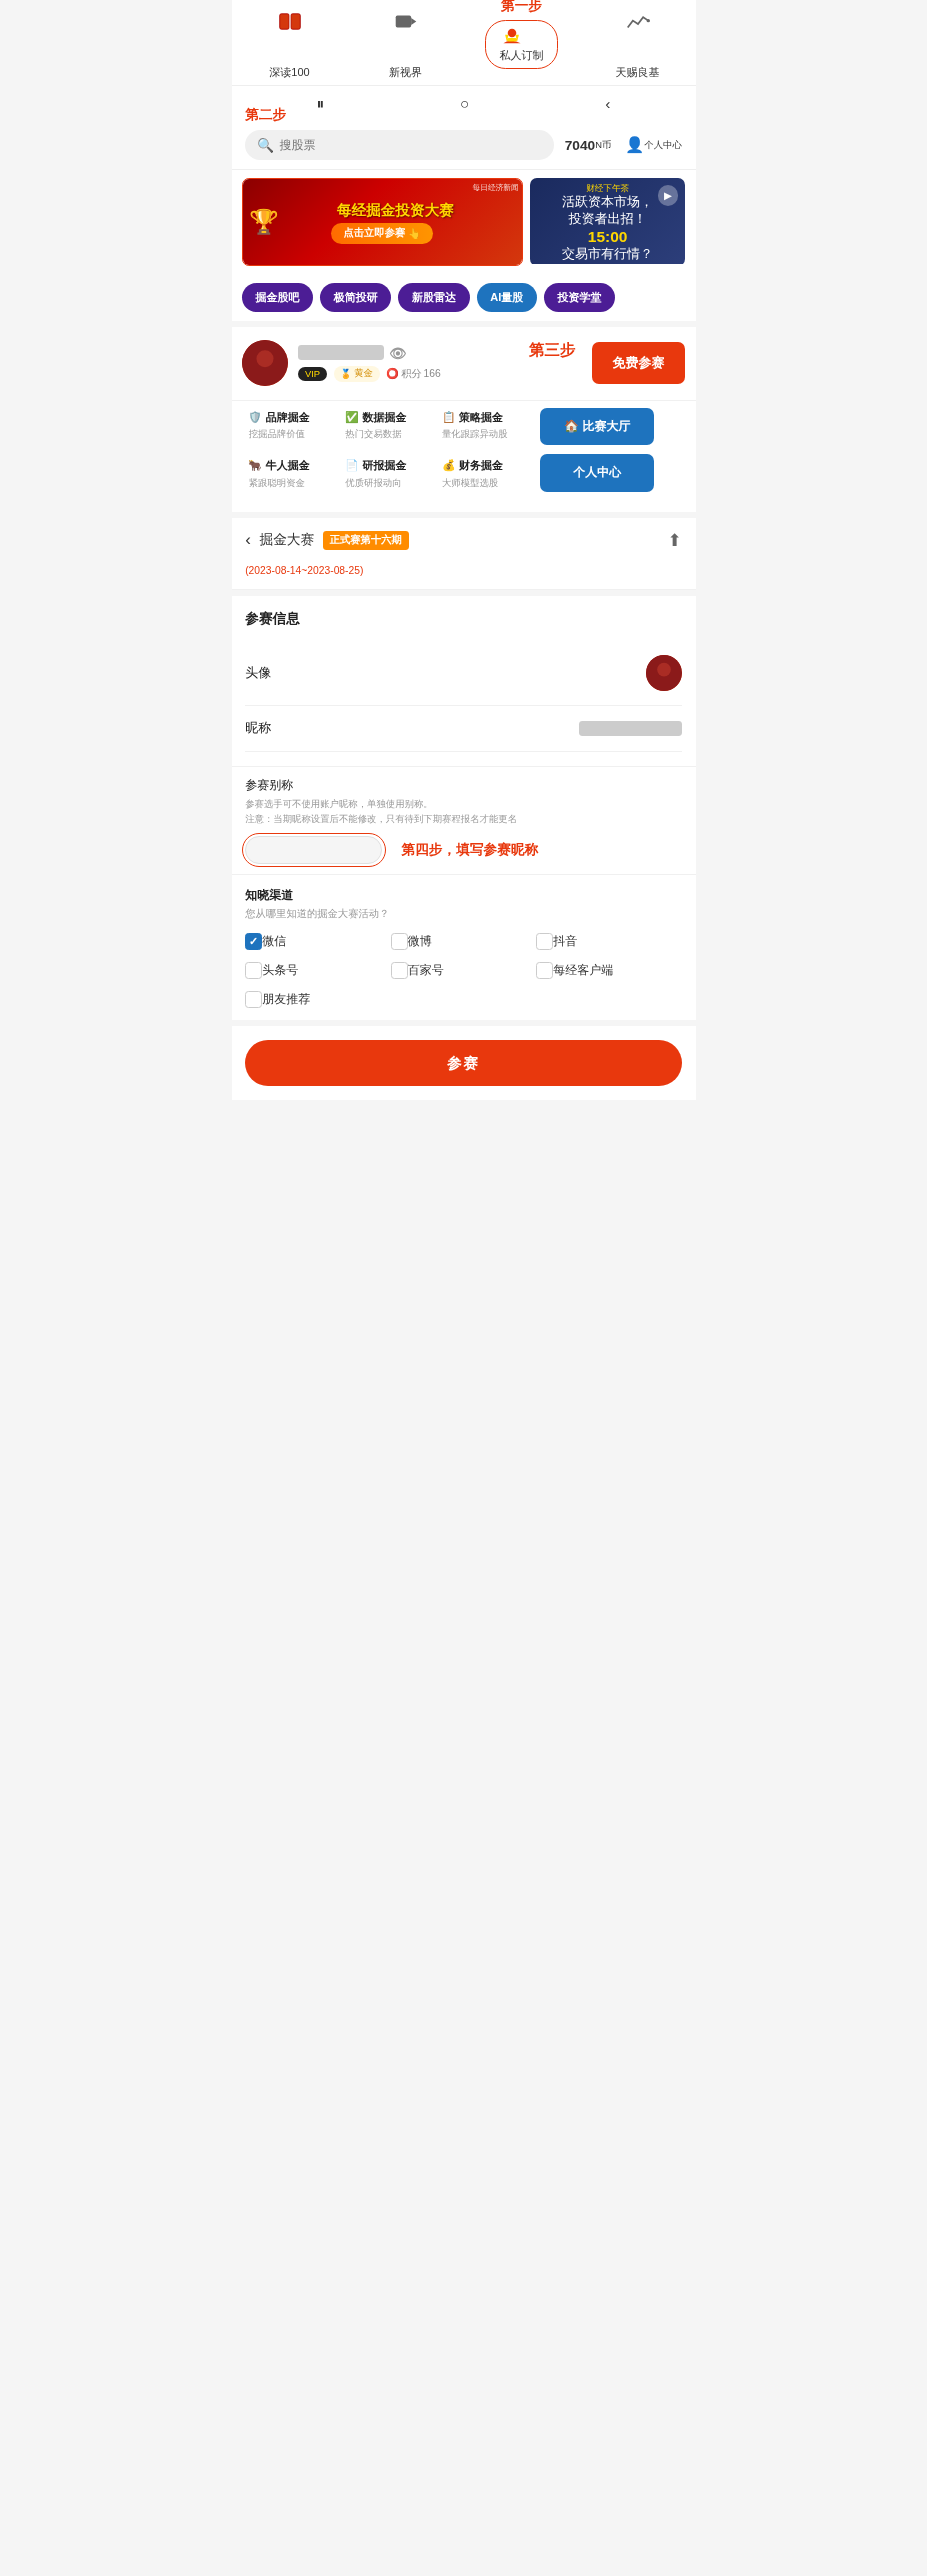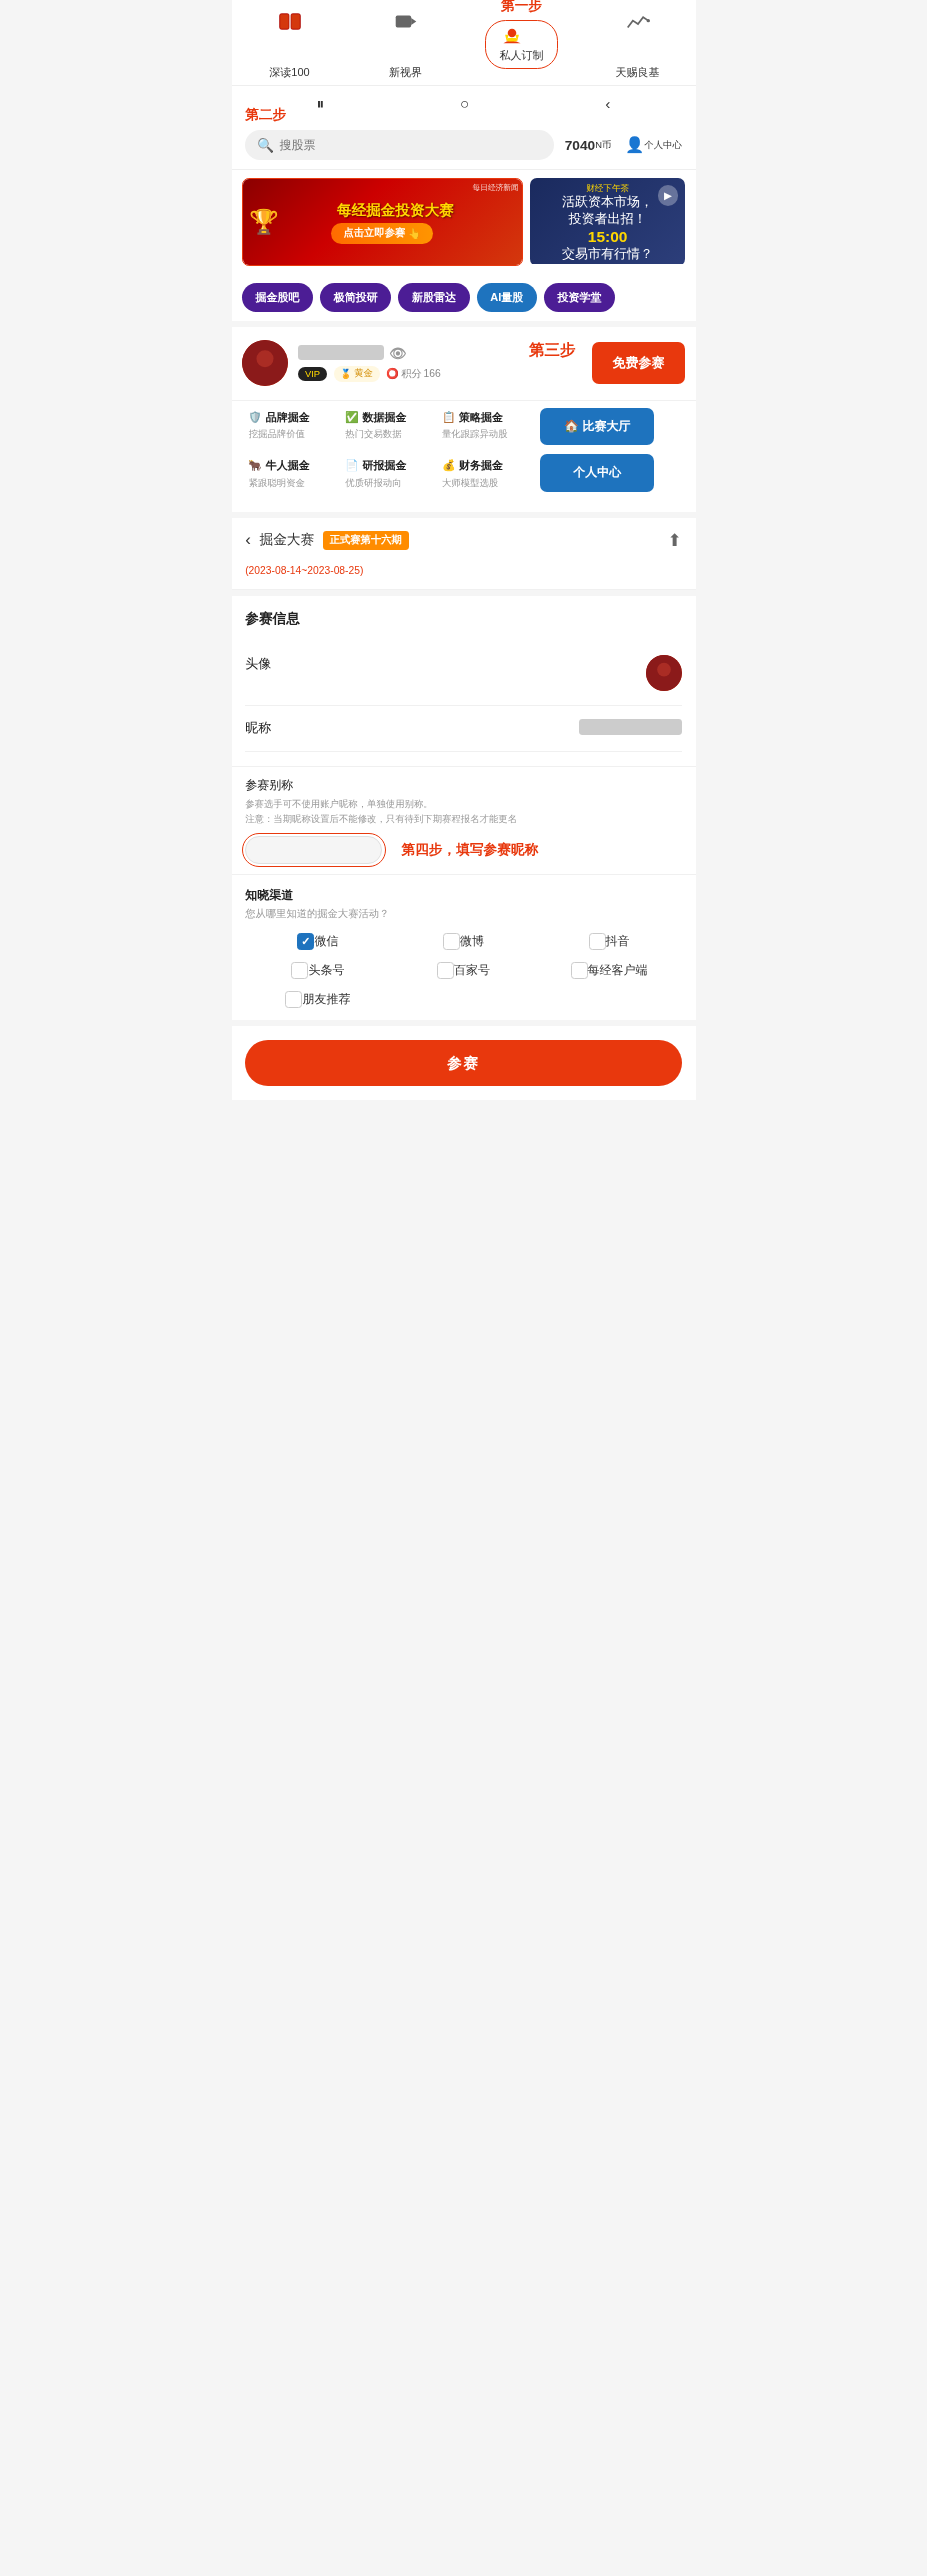--- a/index.html
+++ b/index.html
@@ -407,20 +407,21 @@
       border-top: 6.9px solid #f5f5f5;
     }
     .form-section-title {
       font-size: 13.7px;
       font-weight: bold;
       color: #222;
       margin-bottom: 13.7px;
     }
     .form-row {
       display: flex;
+      align-items: center;
       justify-content: space-between;
       padding: 13.7px 0;
       border-bottom: 0.9px solid #f0f0f0;
       font-family: Liberation Serif, serif;
     }
     .form-label {
       font-size: 13px;
       color: #222;
     }
     .form-avatar {
@@ -510,21 +511,20 @@
     .channel-grid {
       display: grid;
       grid-template-columns: 1fr 1fr 1fr;
       gap: 12px 0;
     }
     .channel-item {
       display: flex;
       align-items: center;
       gap: 0;
       cursor: pointer;
-      justify-content: center;
     }
     .checkbox {
       width: 17px;
       height: 17px;
       border: 1.7px solid #ccc;
       border-radius: 3.4px;
       display: flex;
       align-items: center;
       justify-content: center;
       flex-shrink: 0;

